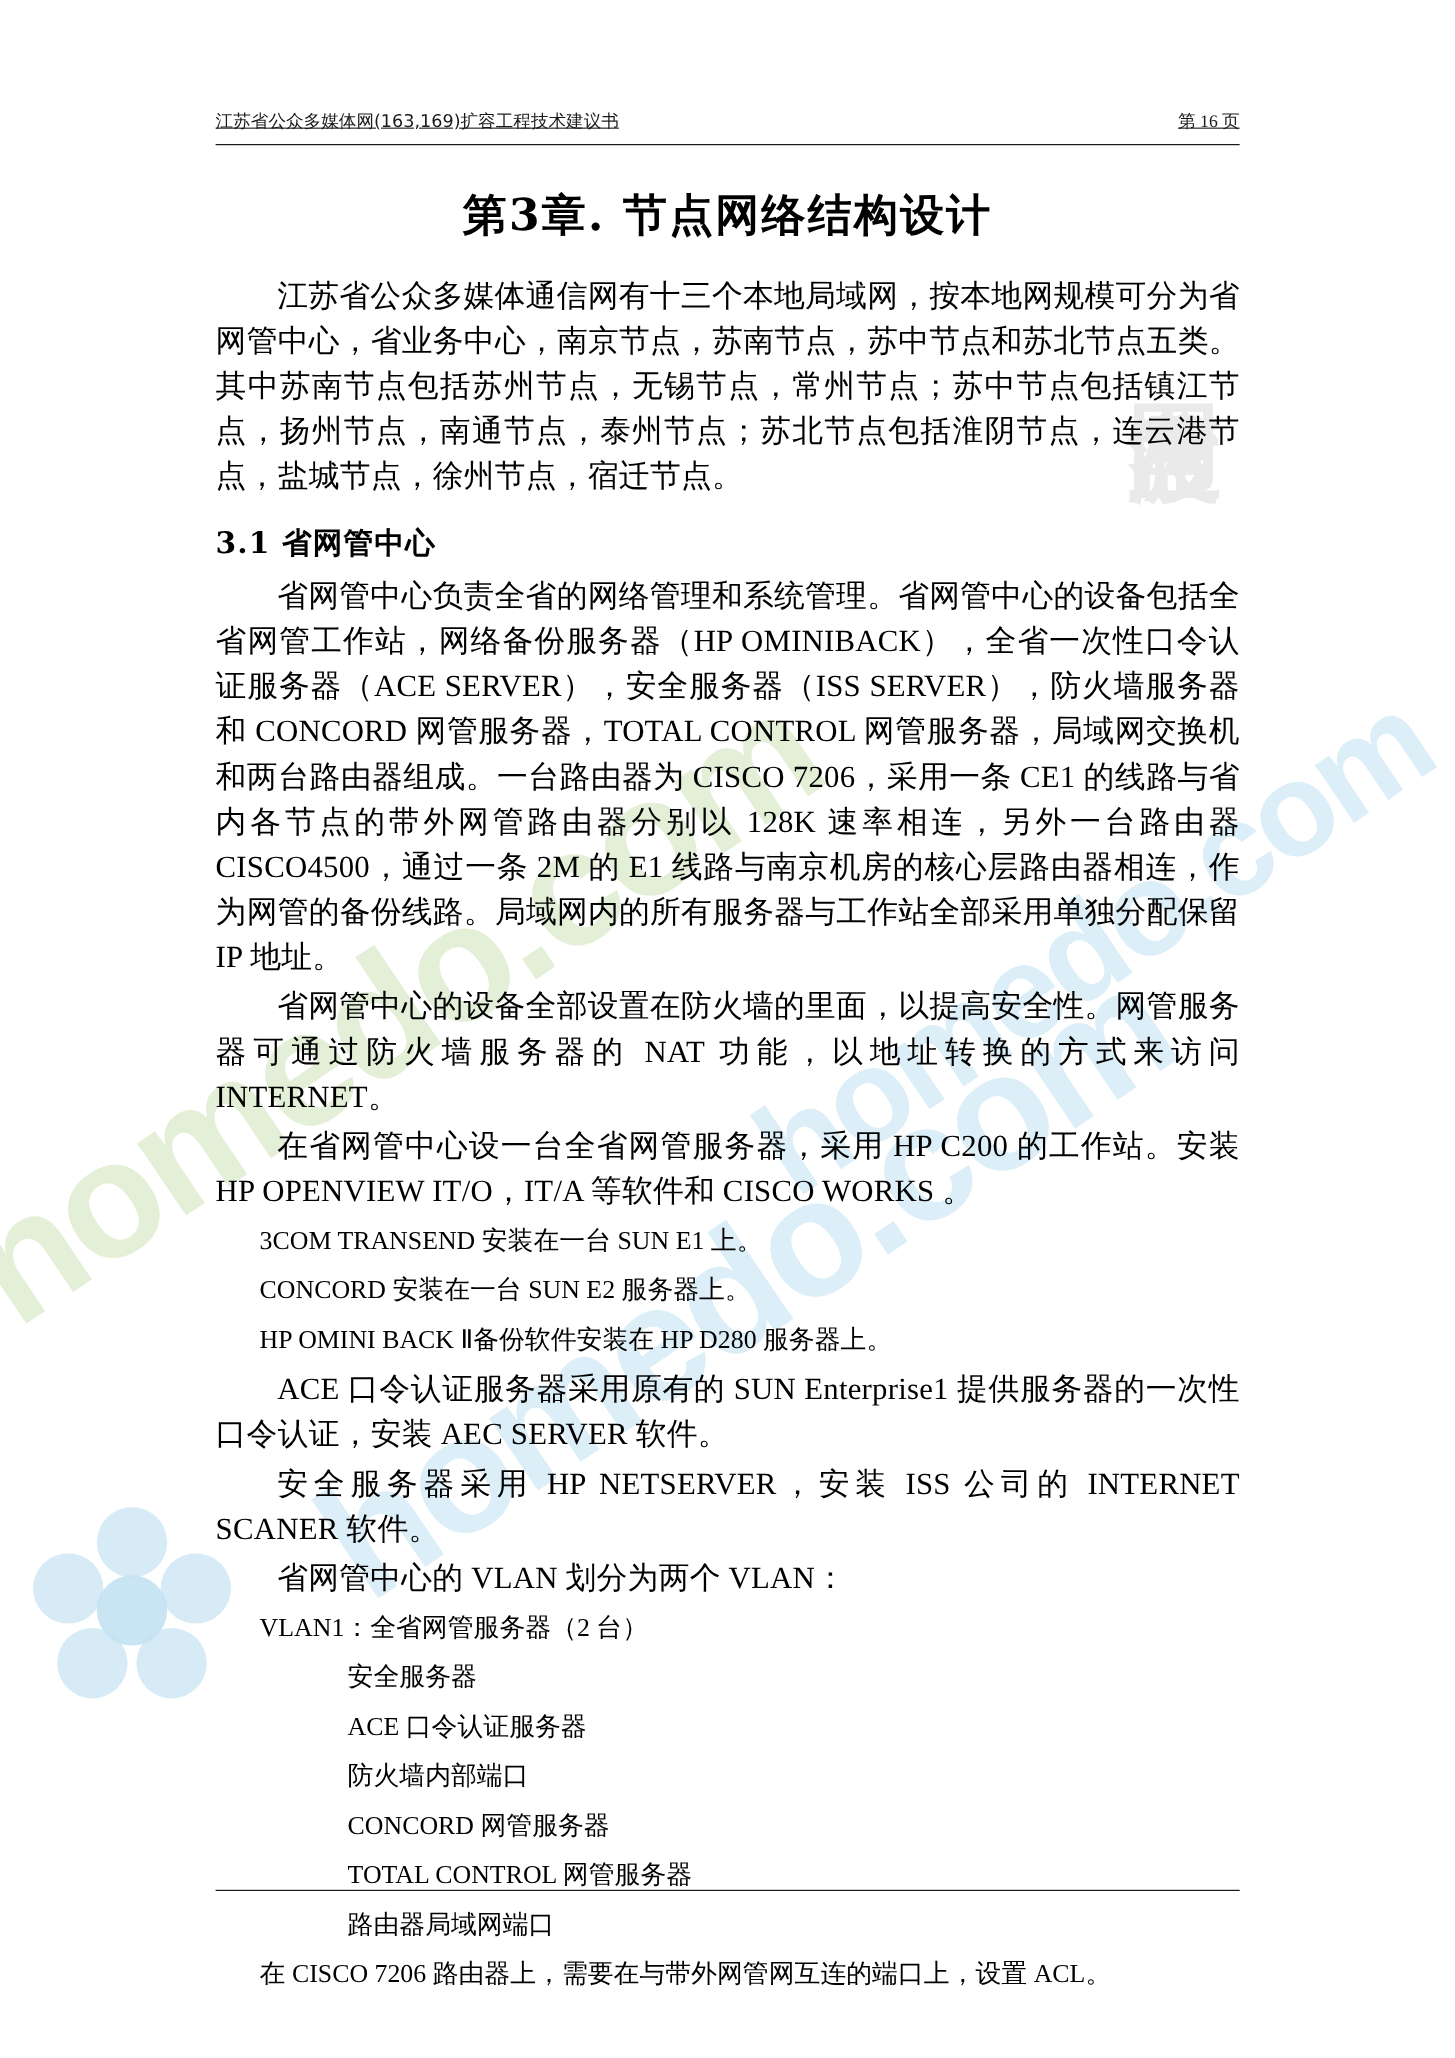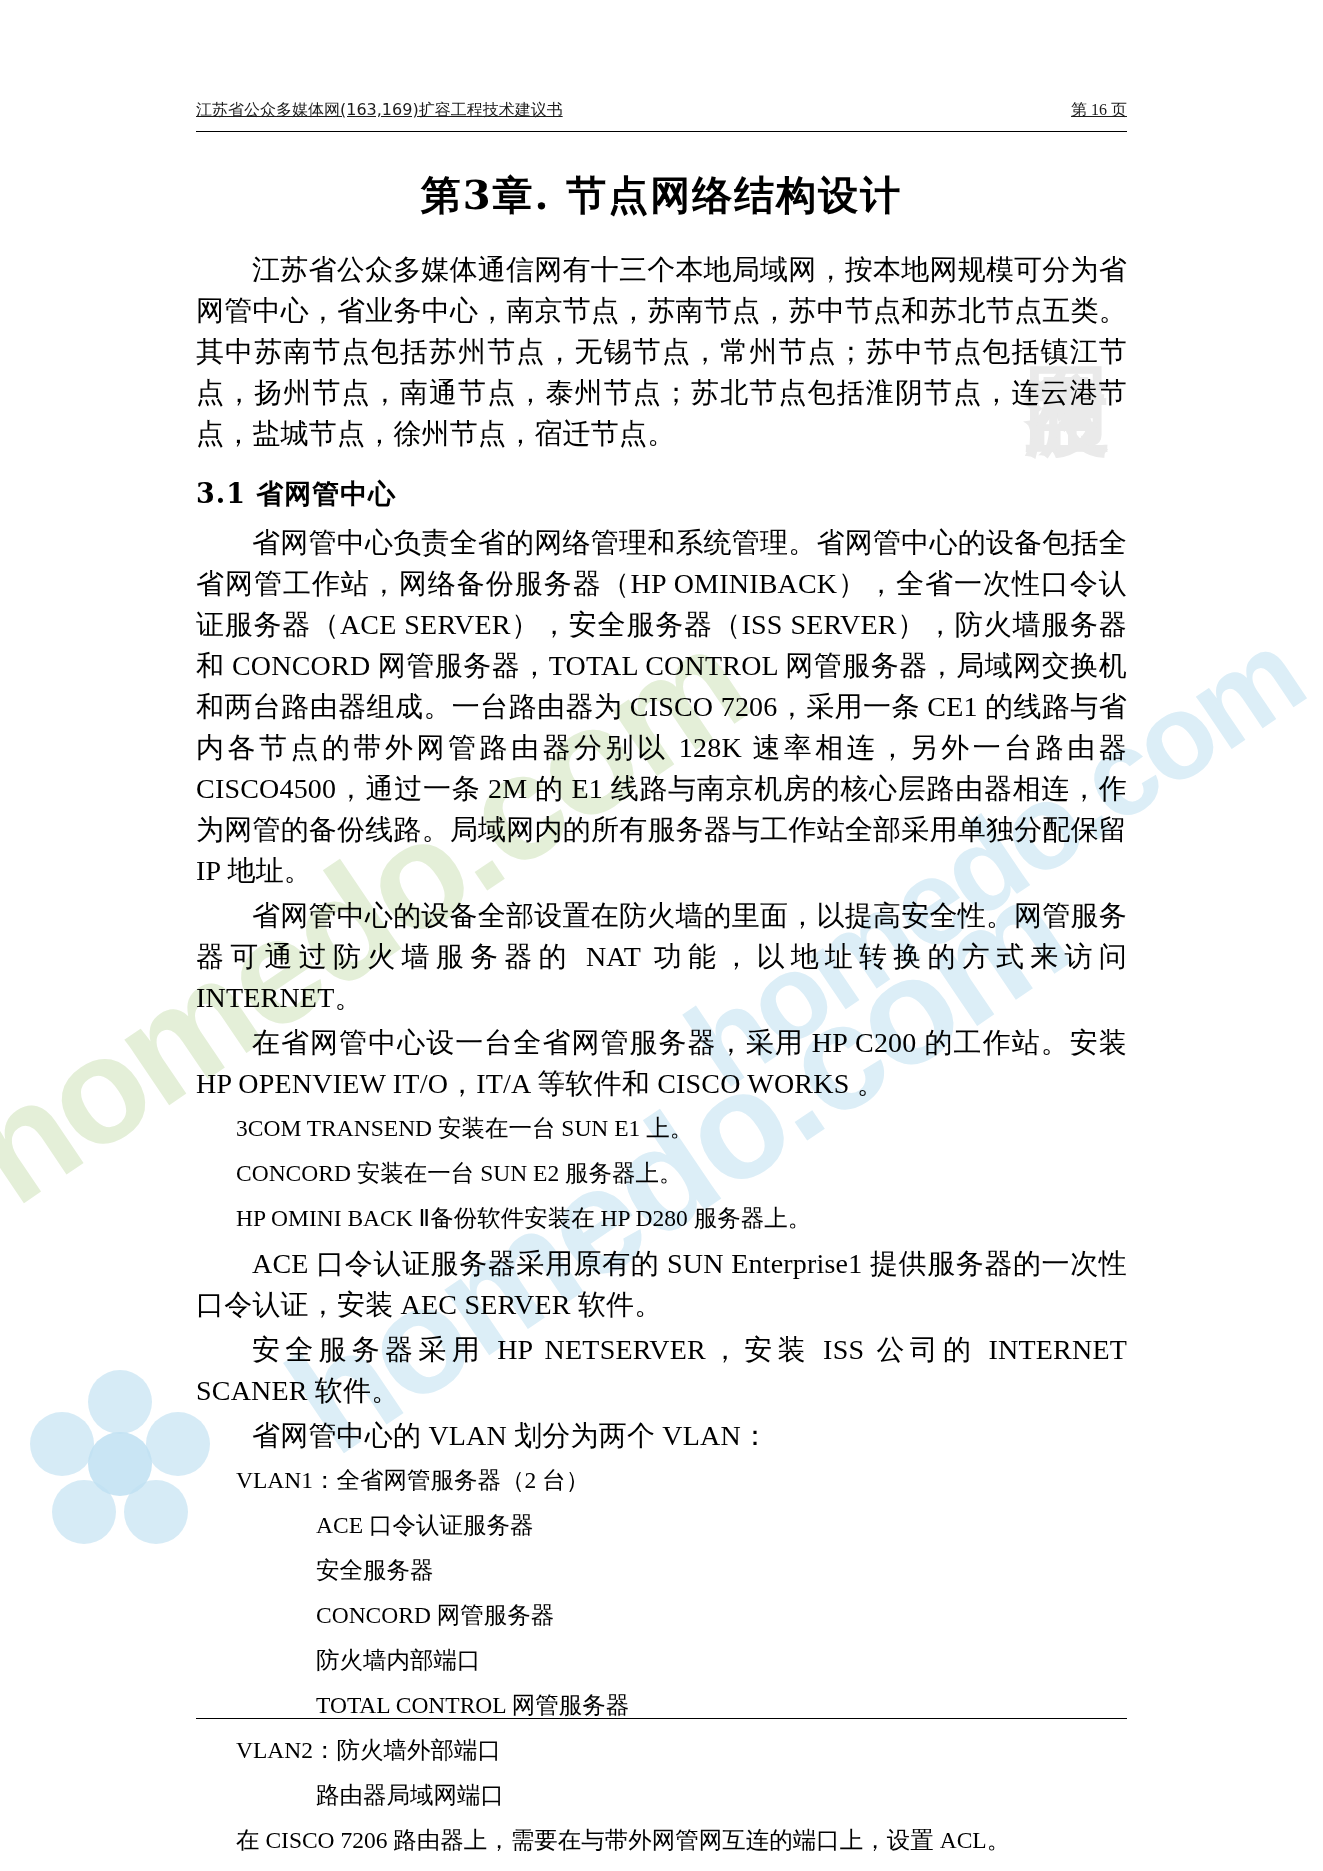--- a/index.html
+++ b/index.html
@@ -207,26 +207,25 @@
 
     <p class="item lvl1 blk">3COM TRANSEND 安装在一台 SUN E1 上。</p>
     <p class="item lvl1 blk">CONCORD 安装在一台 SUN E2 服务器上。</p>
     <p class="item lvl1 blk">HP OMINI BACK Ⅱ备份软件安装在 HP D280 服务器上。</p>
 
     <p class="para blk">ACE 口令认证服务器采用原有的 SUN Enterprise1 提供服务器的一次性口令认证，安装 AEC SERVER 软件。</p>
     <p class="para blk">安全服务器采用 HP NETSERVER，安装 ISS 公司的 INTERNET SCANER 软件。</p>
     <p class="para blk">省网管中心的 VLAN 划分为两个 VLAN：</p>
 
     <p class="item lvl1 blk">VLAN1：全省网管服务器（2 台）</p>
+    <p class="item lvl2">安全服务器</p>
     <p class="item lvl2">ACE 口令认证服务器</p>
-    <p class="item lvl2">安全服务器</p>
+    <p class="item lvl2">防火墙内部端口</p>
     <p class="item lvl2">CONCORD 网管服务器</p>
-    <p class="item lvl2">防火墙内部端口</p>
     <p class="item lvl2">TOTAL CONTROL 网管服务器</p>
-    <p class="item lvl1">VLAN2：防火墙外部端口</p>
     <p class="item lvl2">路由器局域网端口</p>
 
     <p class="item lvl0">在 CISCO 7206 路由器上，需要在与带外网管网互连的端口上，设置 ACL。</p>
 
   </div>
 
   <div class="rule-bottom"></div>
 </div>
 
 </body></html>

